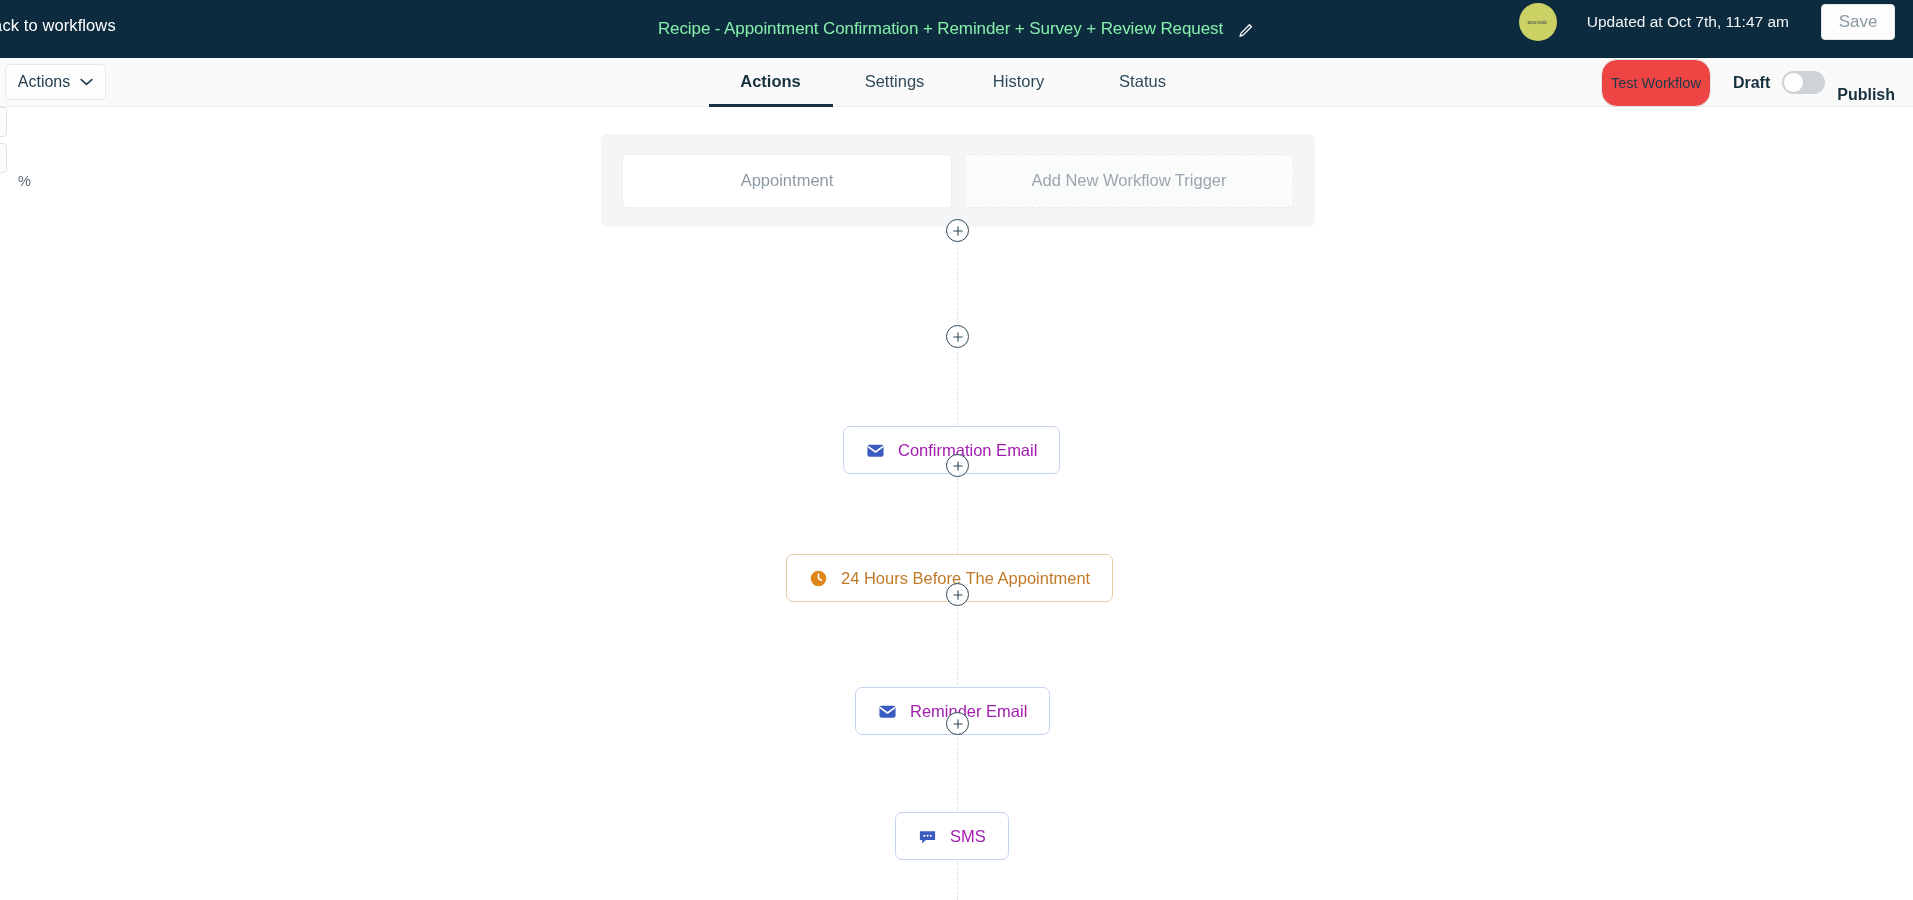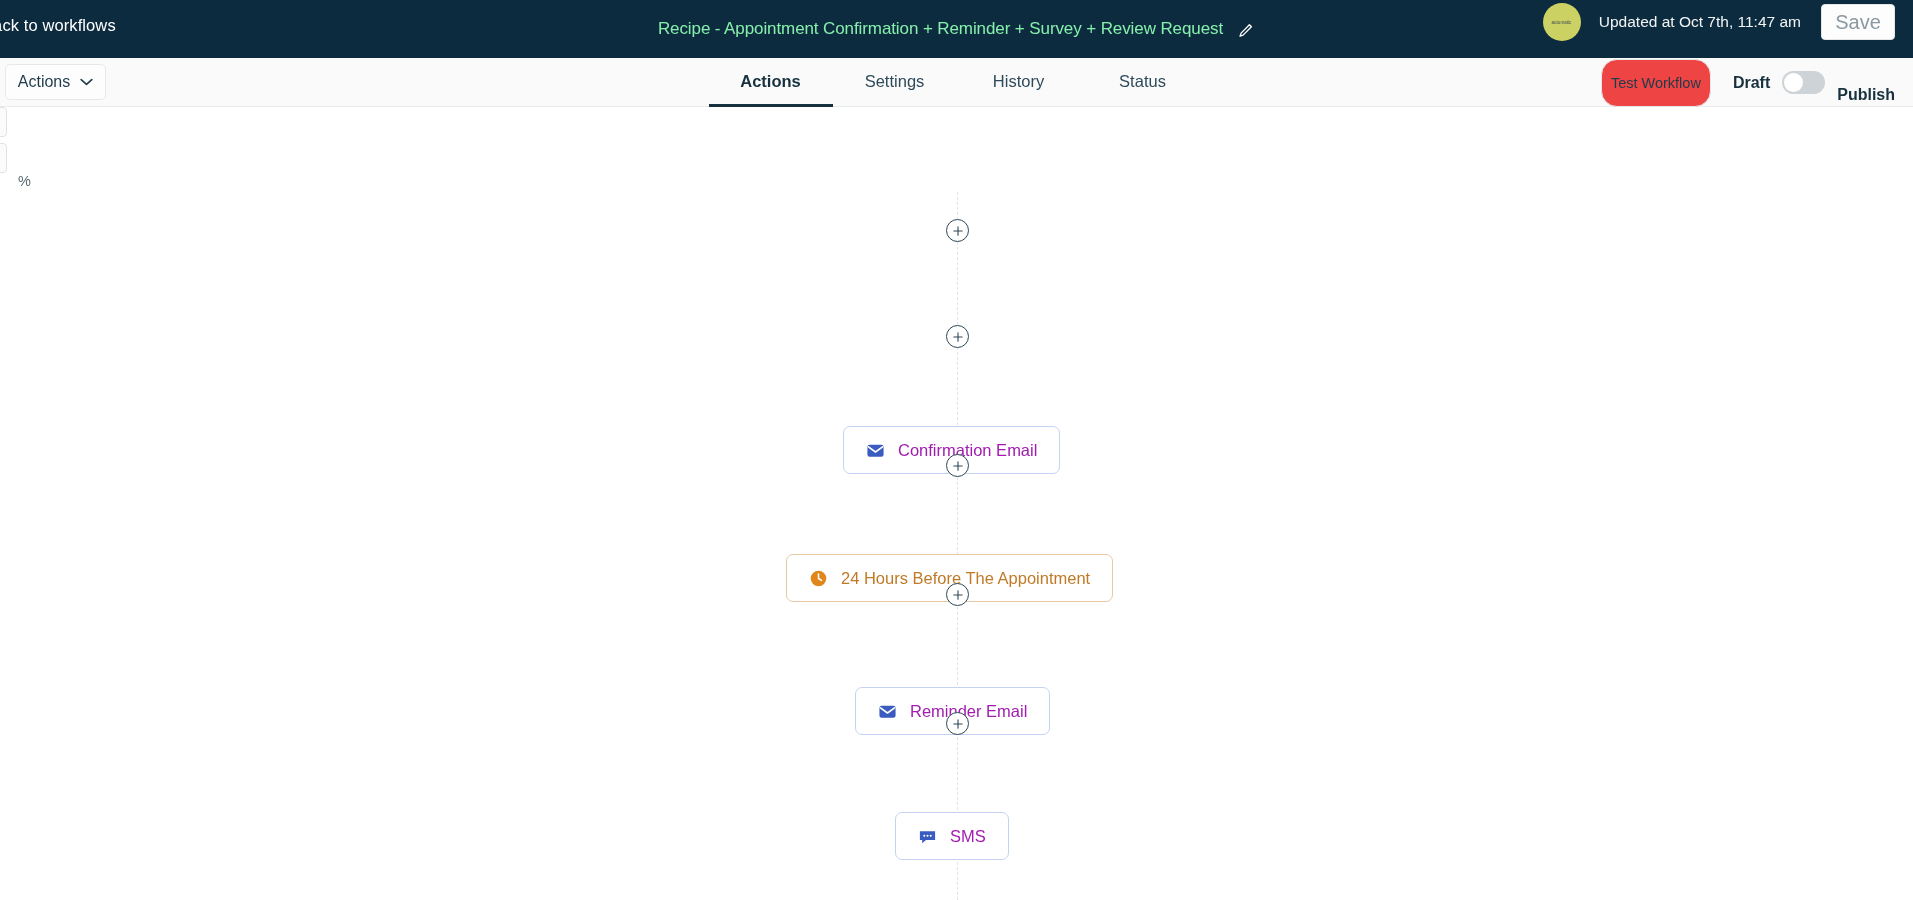--- a/index.html
+++ b/index.html
@@ -56,21 +56,21 @@
     margin-top: 3px;
   }
   .pencil-icon svg { display: block; }
 
   .topbar-right {
     position: absolute;
     right: 0; top: 0;
     height: 44px;
     display: flex;
     align-items: center;
-    gap: 0;
+    gap: 12px;
   }
   .avatar {
     width: 38px; height: 38px;
     border-radius: 50%;
     background: #ccd163;
     display: flex;
     align-items: center;
     justify-content: center;
     overflow: hidden;
     flex: none;
@@ -90,21 +90,21 @@
     white-space: nowrap;
   }
   .save-btn {
     margin-left: 20px;
     margin-right: 18px;
     width: 74px; height: 36px;
     background: #fdfdfd;
     border: 1px solid #e2e6e8;
     border-radius: 4px;
     color: #8a99a1;
-    font-size: 20px;
+    font-size: 17px;
     font-family: "Liberation Sans", sans-serif;
     display: flex;
     align-items: center;
     justify-content: center;
     cursor: pointer;
   }
 
   
   .toolbar {
     position: absolute;
@@ -384,20 +384,24 @@
 <div class="canvas">
 
   <div class="zoom-controls">
     <div class="zoom-btn"></div>
     <div class="zoom-btn"></div>
   </div>
   <div class="zoom-pct">%</div>
 
   <div class="spine"></div>
 
+  <div class="trigger-panel">
+    <div class="trigger-card">Appointment</div>
+    <div class="trigger-card add">Add New Workflow Trigger</div>
+  </div>
 
   <div class="plus" style="top:112px;">
     <svg viewBox="0 0 20 20" width="12" height="12" aria-hidden="true">
       <path d="M10 3v14M3 10h14" stroke="#2c4655" stroke-width="1.8" stroke-linecap="round"></path>
     </svg>
   </div>
 
   <div class="node email" style="left:843px; top:318px; top:319px;">
     <span class="node-icon">
       <svg viewBox="0 0 20 20" width="19" height="19" aria-hidden="true">

